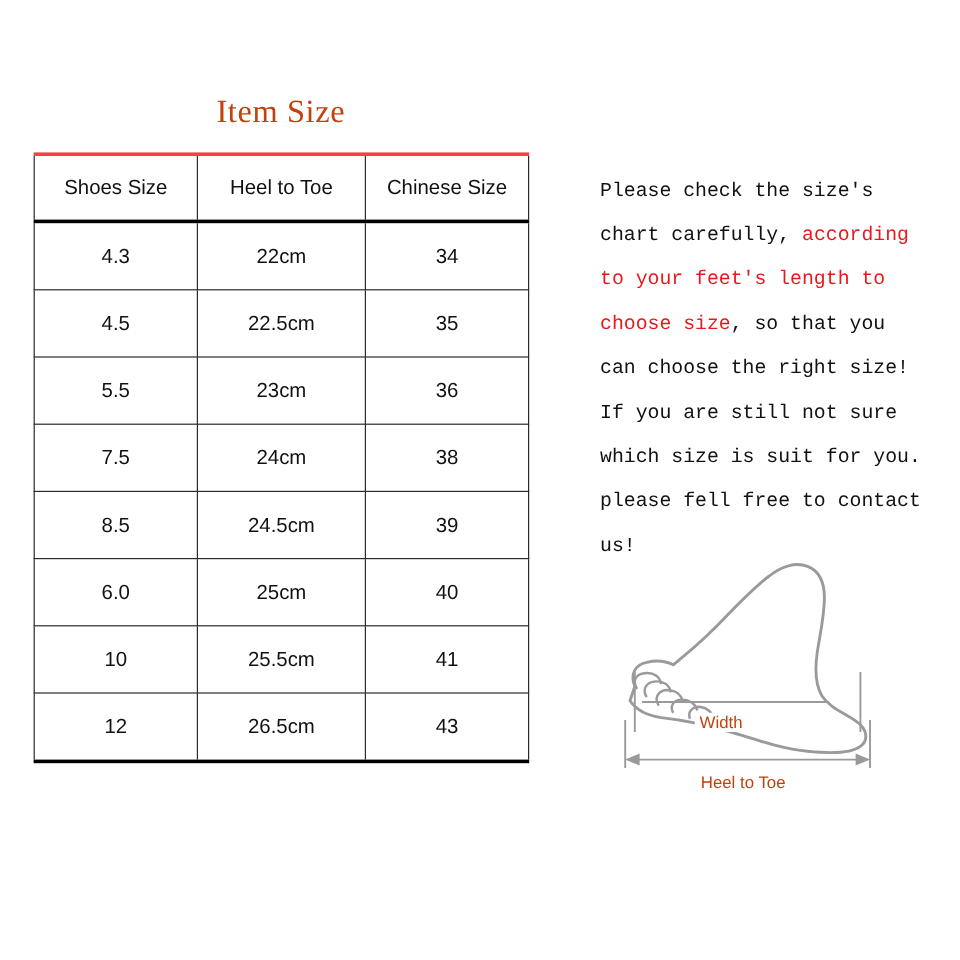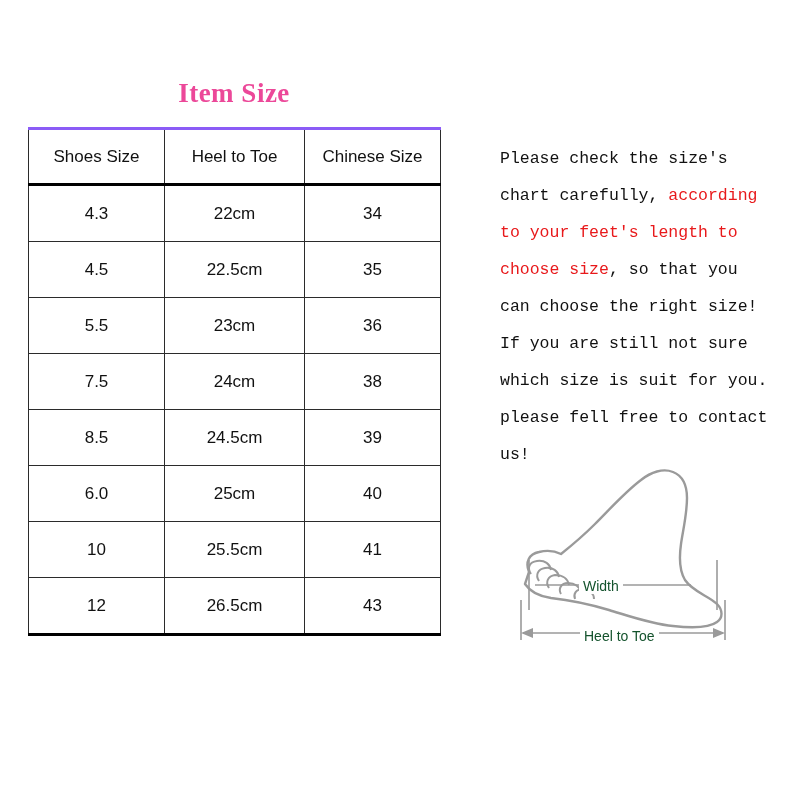--- a/index.html
+++ b/index.html
@@ -22,23 +22,23 @@
 
   
   .title {
     position: absolute;
     left: 28px;
     top: 78px;
     width: 412px;
     text-align: center;
     font-family: "Liberation Serif", serif;
     font-size: 27px;
-    font-weight: 700;
+    font-weight: 400;
     letter-spacing: 0.5px;
-    color: #ec4899;
+    color: #c2410c;
   }
 
   
   .size-table-wrap {
     position: absolute;
     left: 28px;
     top: 127px;
     width: 412px;
   }
   table.size-table {
@@ -50,21 +50,21 @@
   table.size-table td {
     border: 1px solid #2b2b2b;
     text-align: center;
     font-family: "Liberation Sans", sans-serif;
     color: #111111;
   }
   table.size-table th {
     height: 51px;
     font-size: 17px;
     font-weight: 400;
-    border-top: 3px solid #8b5cf6;
+    border-top: 3px solid #ef4444;
     border-bottom: 3px solid #000000;
   }
   table.size-table td {
     height: 53px;
     font-size: 17px;
     font-weight: 400;
   }
   table.size-table tr.last-row td {
     border-bottom: 3px solid #000000;
   }
@@ -98,23 +98,24 @@
     width: 270px;
     height: 230px;
   }
   .foot-diagram svg {
     display: block;
   }
   .diagram-label {
     position: absolute;
     font-family: "Liberation Sans", sans-serif;
     font-size: 14px;
-    color: #14532d;
+    color: #c2410c;
     background: #ffffff;
     padding: 0 4px;
+    margin-top: 16px;
   }
   .label-width {
     left: 84px;
     top: 128px;
   }
   .label-heel {
     left: 85px;
     top: 178px;
   }
 </style>

